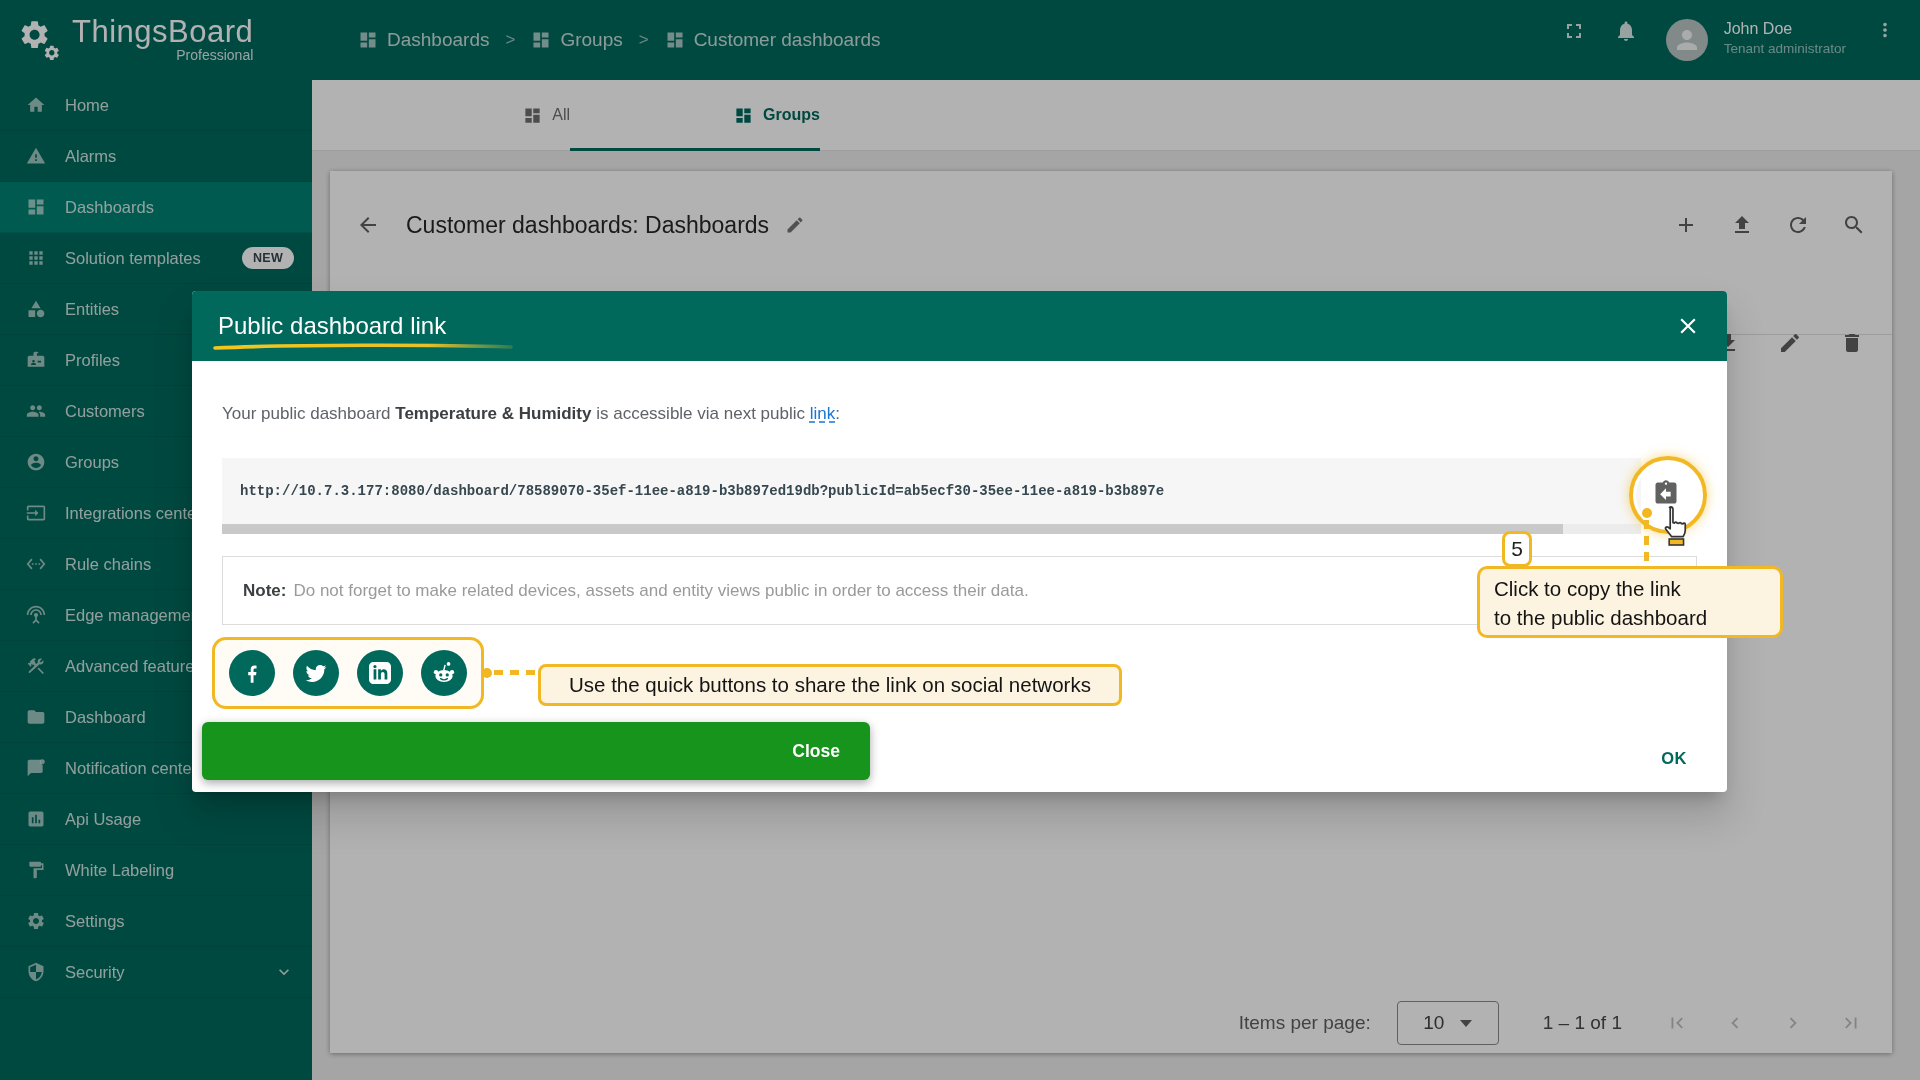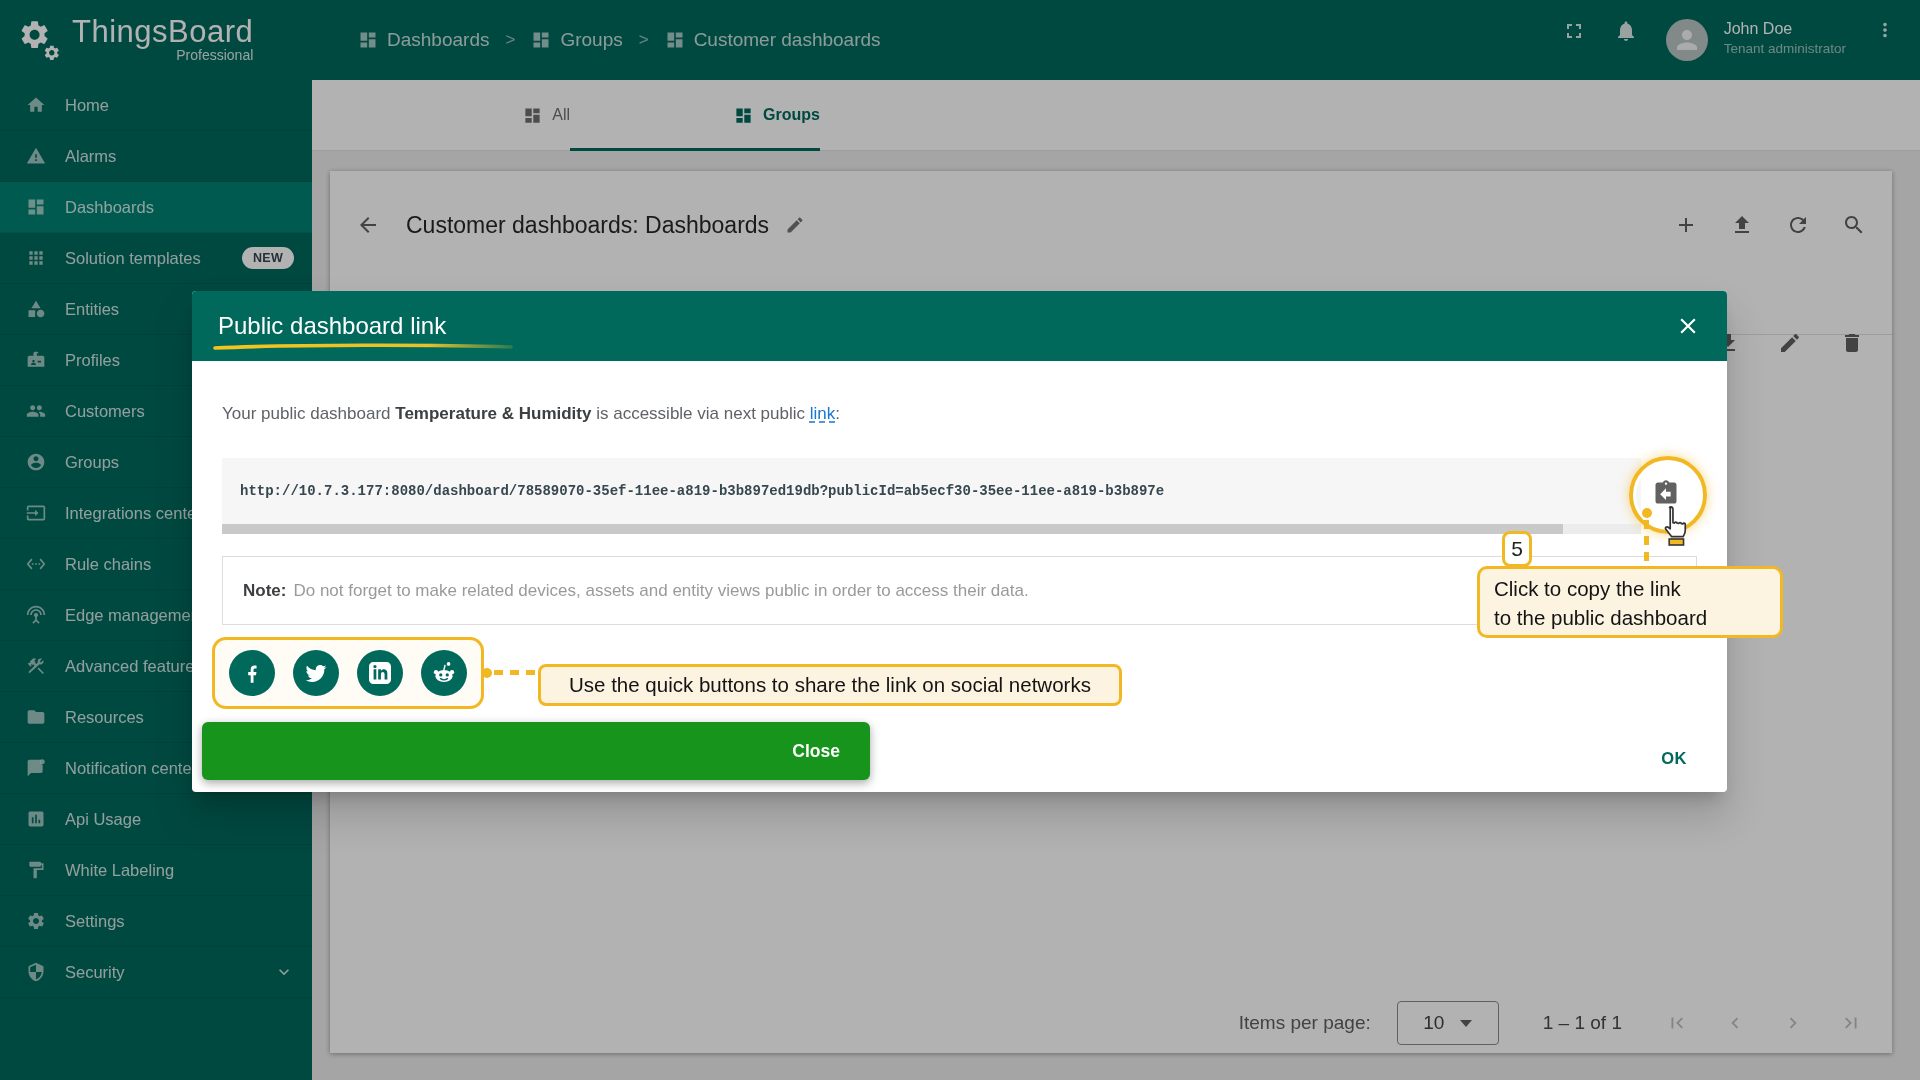--- a/index.html
+++ b/index.html
@@ -300,21 +300,21 @@
           </svg>
         </span>
       <span>Advanced features</span>
     </div>
     <div class="side-item">
       <span class="sicon">
           <svg width="20" height="20" viewBox="0 0 24 24" fill="currentColor">
             <path d="M10 4H4c-1.1 0-2 .9-2 2v12c0 1.1.9 2 2 2h16c1.1 0 2-.9 2-2V8c0-1.1-.9-2-2-2h-8l-2-2z"></path>
           </svg>
         </span>
-      <span>Resources</span>
+      <span>Dashboard</span>
     </div>
     <div class="side-item">
       <span class="sicon">
           <svg width="20" height="20" viewBox="0 0 24 24" fill="currentColor">
             <path d="M18 2H4c-1.1 0-2 .9-2 2v18l4-4h12c1.1 0 2-.9 2-2V8.4A4.5 4.5 0 0 1 18 2z"></path>
             <circle cx="19.5" cy="4.5" r="3"></circle>
           </svg>
         </span>
       <span>Notification center</span>
     </div>

